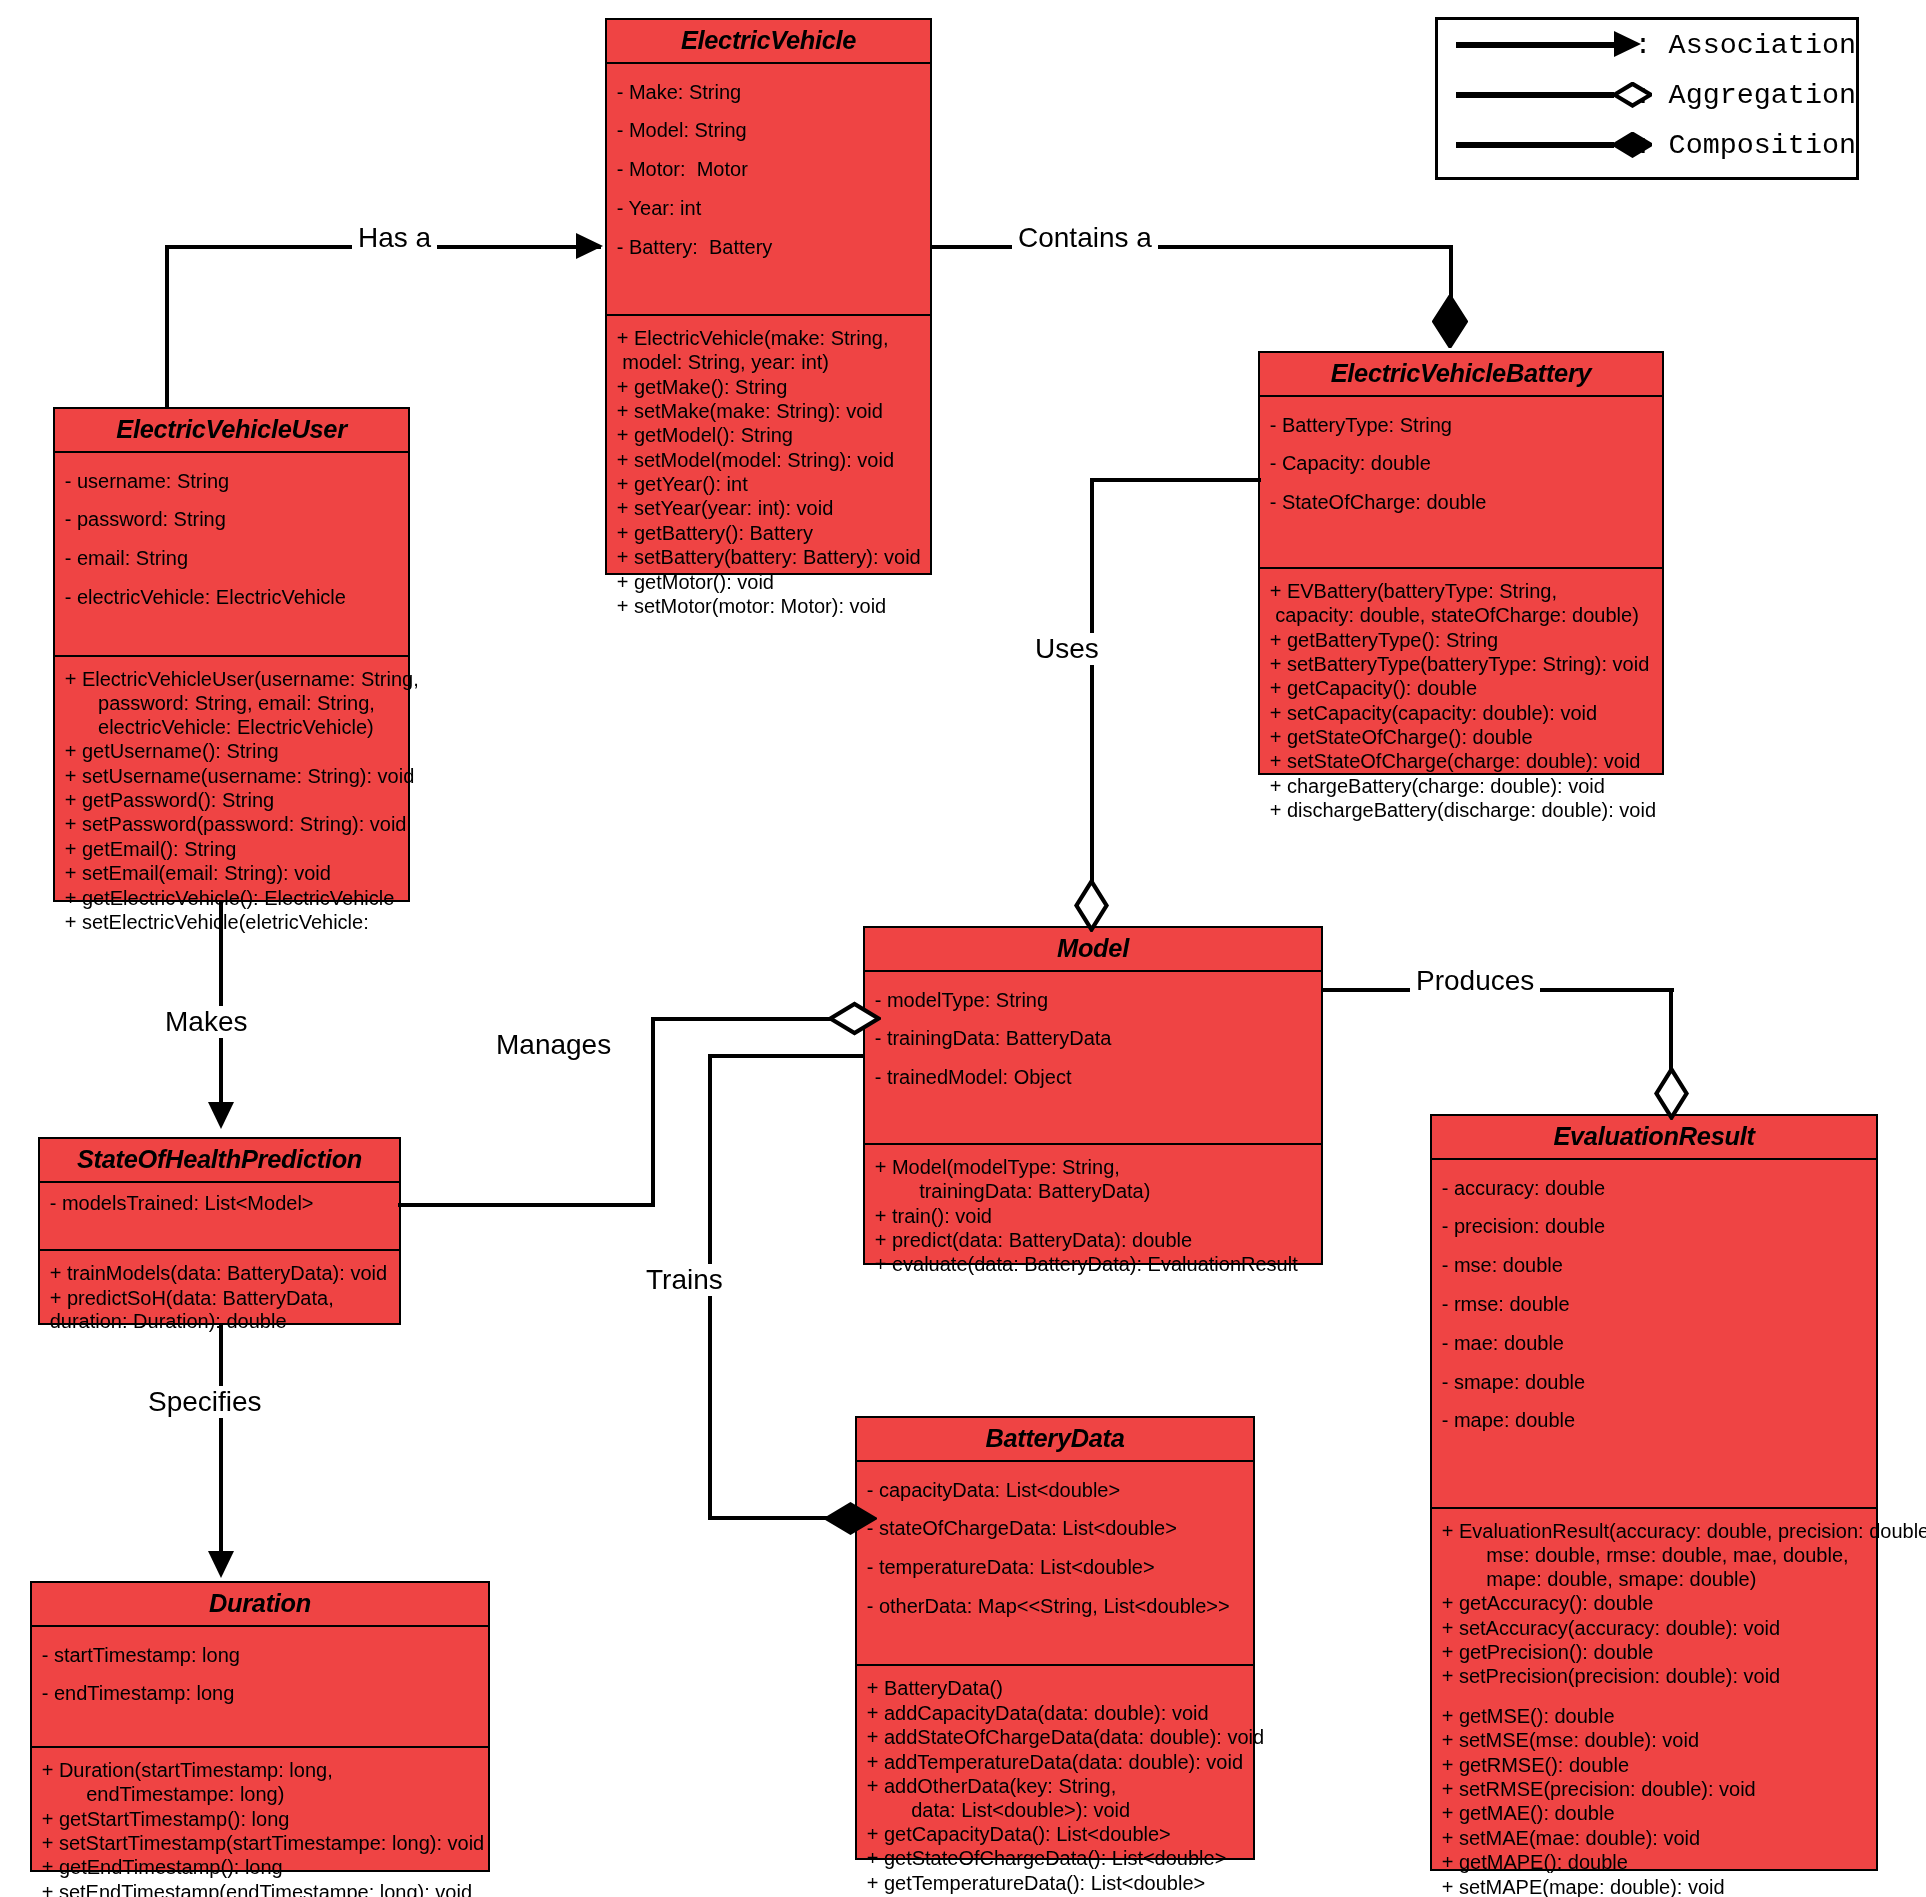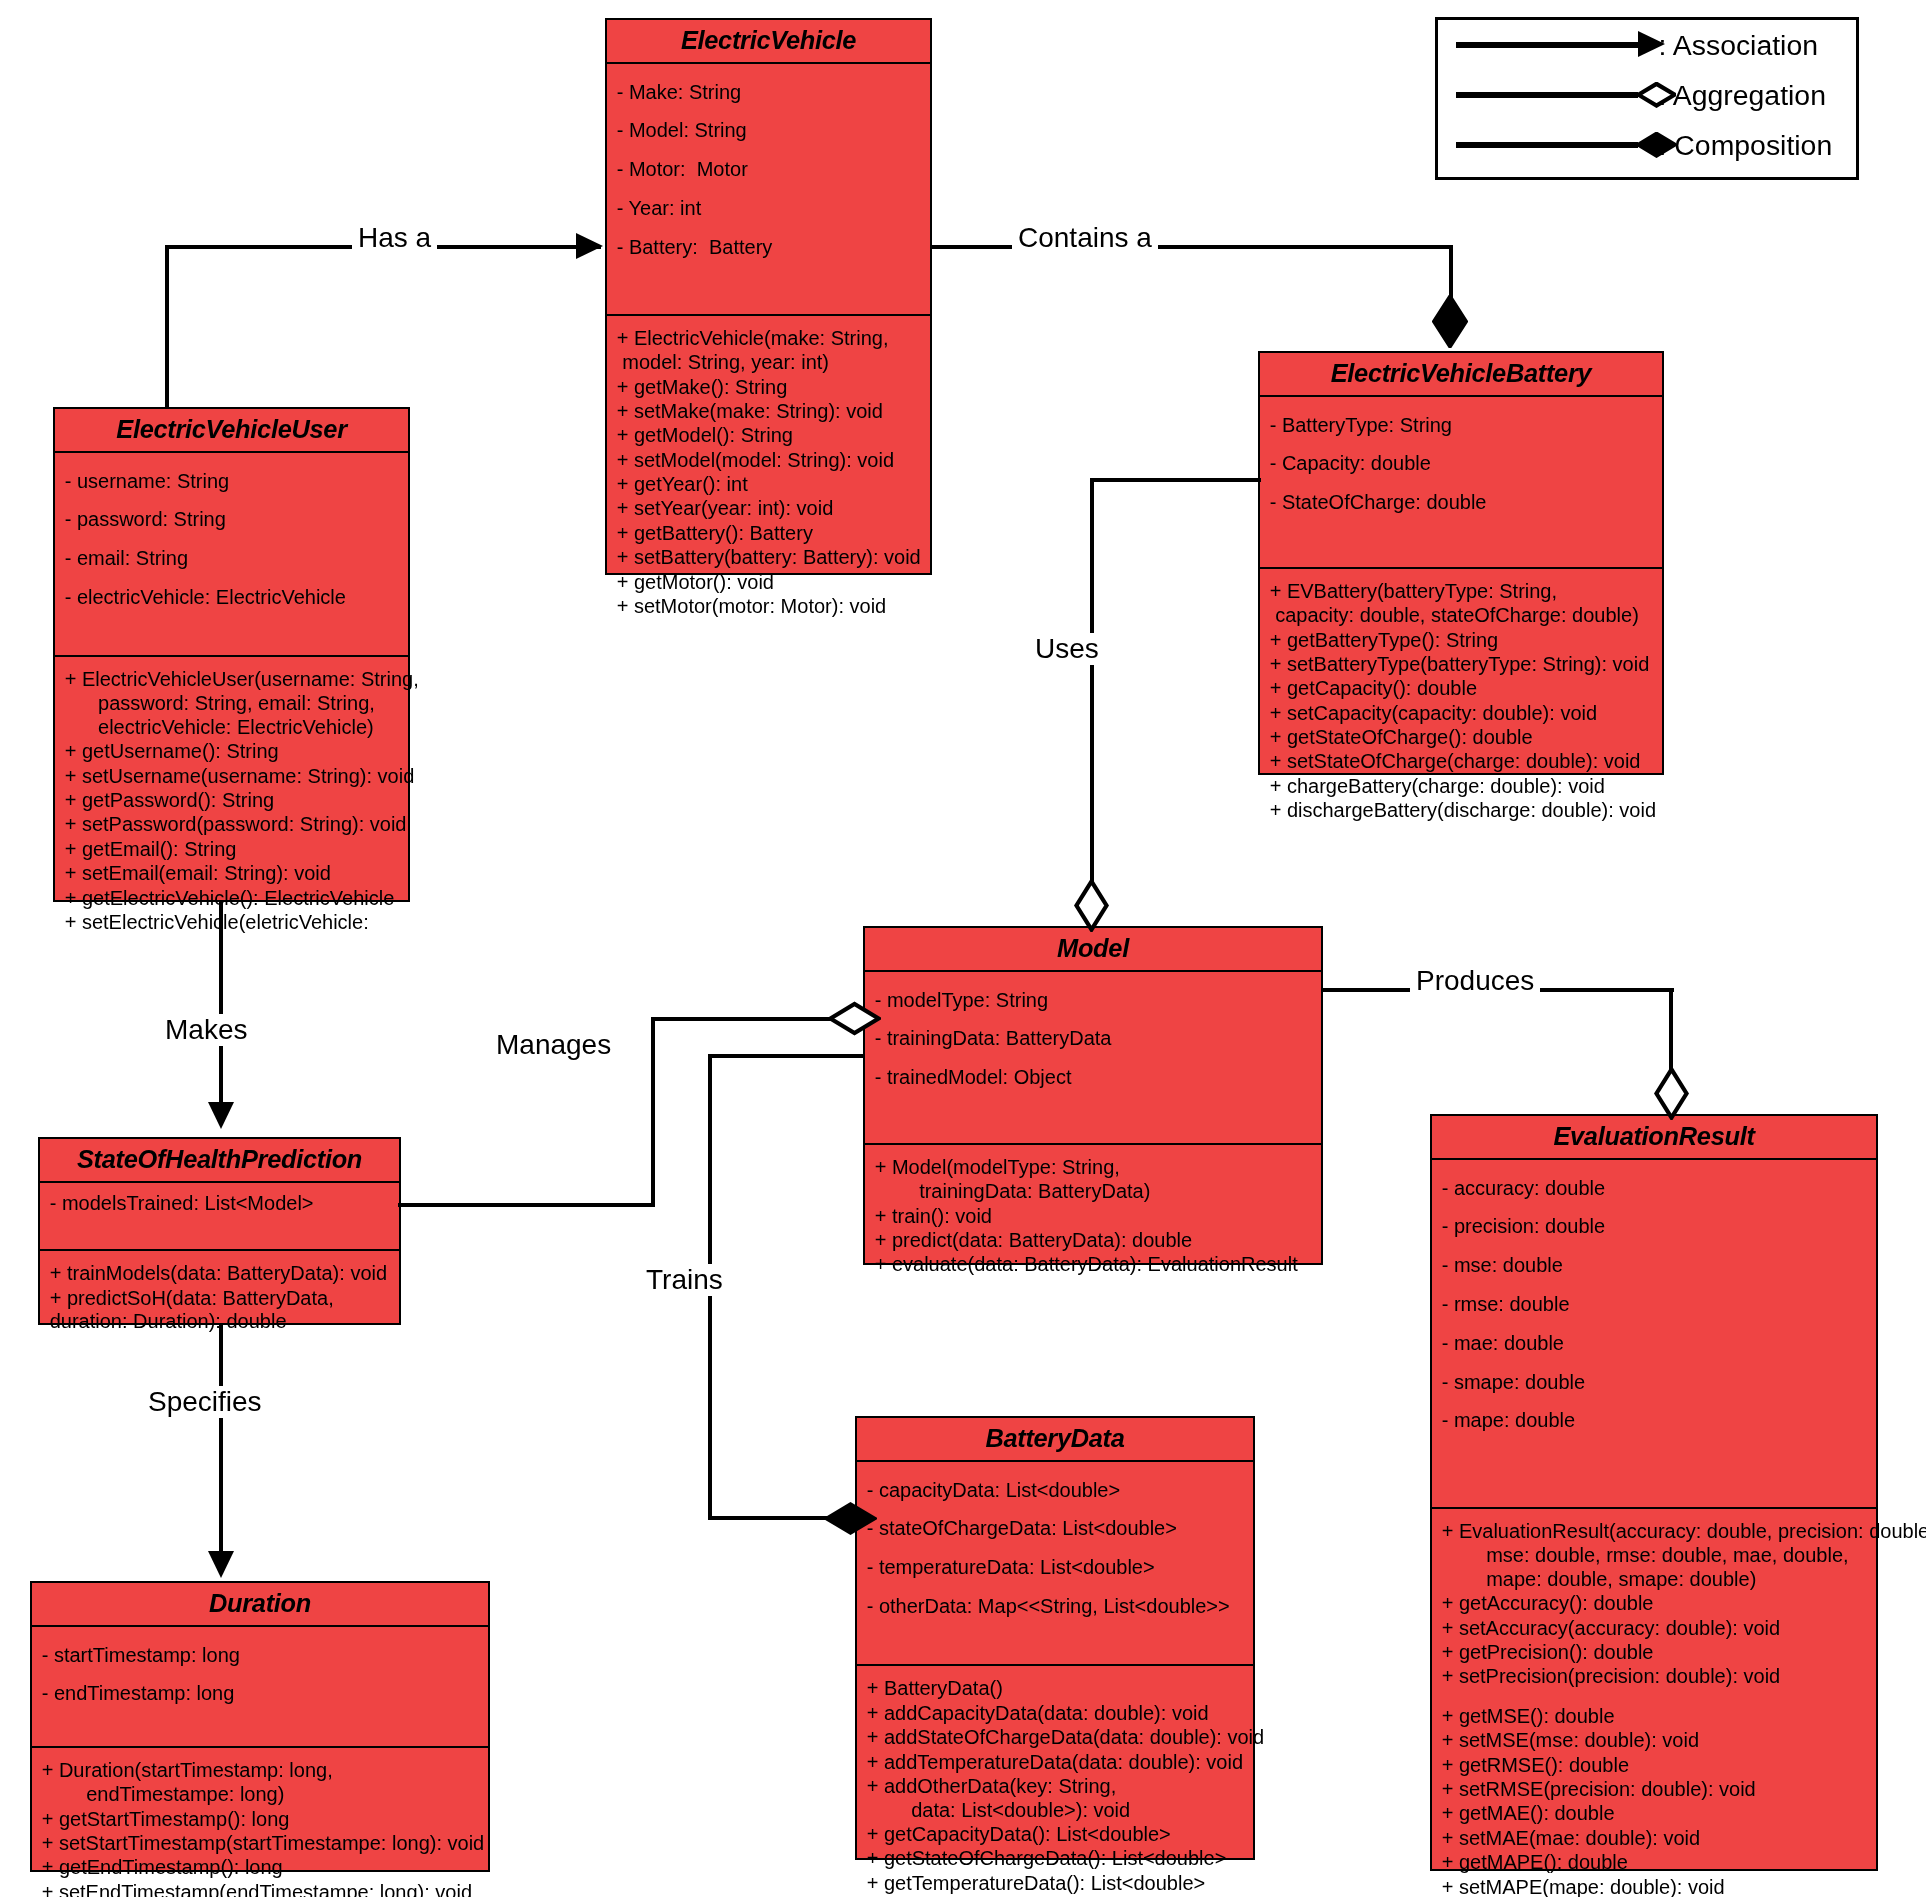--- a/index.html
+++ b/index.html
@@ -25,21 +25,21 @@
 
   .arrowhead{position:absolute;width:0;height:0;}
   .ar-right{border-top:13.3px solid transparent;border-bottom:13.3px solid transparent;border-left:27px solid #000;}
   .ar-down{border-left:13.3px solid transparent;border-right:13.3px solid transparent;border-top:27px solid #000;}
 
   
   .dsvg{position:absolute;}
 
   
   #legend{position:absolute;border:3px solid #000;background:#fff;box-sizing:border-box;}
-  .leg-row{display:flex;align-items:center;height:50px;padding-left:18px;}
+  .leg-row{display:flex;align-items:center;height:50px;padding-left:18px;font-family:Liberation Mono, monospace;}
   .leg-line{position:relative;width:182px;height:6px;background:#000;}
   .leg-txt{font-size:28.4px;margin-left:20.6px;white-space:nowrap;}
 </style>
 </head>
 <body>
 
 <div id="canvas">
 
   <div id="legend" style="left:1435px;top:17px;width:424px;height:163px;">
     <div class="leg-row">
@@ -246,21 +246,21 @@
 
   <div class="ln h" style="left:1090px;top:478px;width:171px;"></div>
   <div class="ln v" style="left:1090px;top:478px;height:412px;"></div>
   <svg class="dsvg" width="35" height="53" style="left:1074px;top:879px;" viewBox="0 0 58 88">
     <polygon points="29,4 54,44 29,84 4,44" fill="#fff" stroke="#000" stroke-width="7"></polygon>
   </svg>
   <span class="lbl" style="left:1029px;top:633px;">Uses</span>
 
   <div class="ln v" style="left:219px;top:902px;height:200px;"></div>
   <span class="arrowhead ar-down" style="left:208px;top:1102px;"></span>
-  <span class="lbl" style="left:159px;top:1006px;margin-top:8px;">Makes</span>
+  <span class="lbl" style="left:159px;top:1006px;">Makes</span>
 
   <div class="ln h" style="left:398px;top:1203px;width:257px;"></div>
   <div class="ln v" style="left:651px;top:1017px;height:190px;"></div>
   <div class="ln h" style="left:651px;top:1017px;width:182px;"></div>
   <svg class="dsvg" width="53" height="35" style="left:828px;top:1001px;" viewBox="0 0 88 58">
     <polygon points="4,29 44,5 84,29 44,53" fill="#fff" stroke="#000" stroke-width="7"></polygon>
   </svg>
   <span class="lbl" style="left:490px;top:1029px;">Manages</span>
 
   <div class="ln h" style="left:708px;top:1054px;width:156px;"></div>

